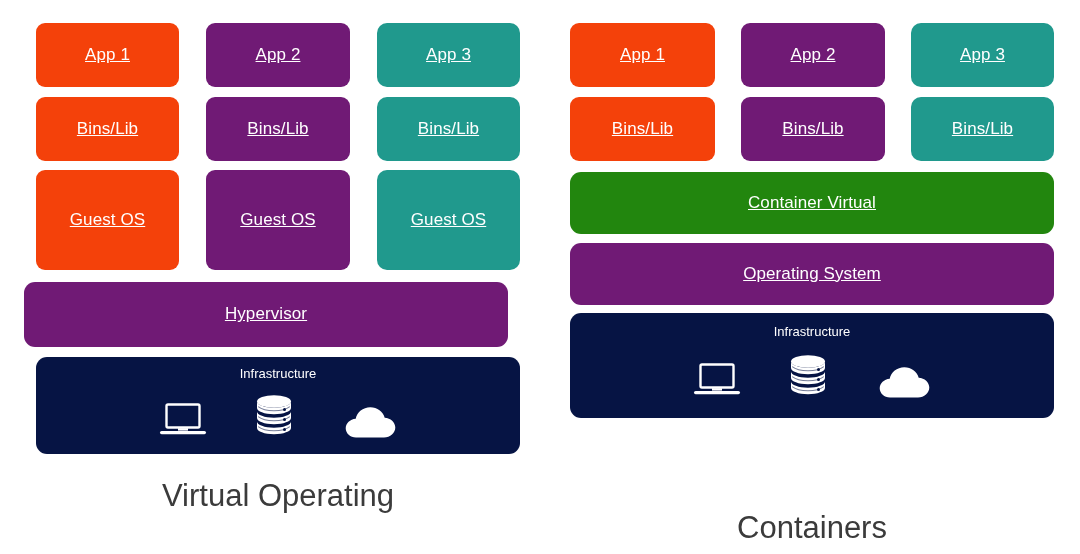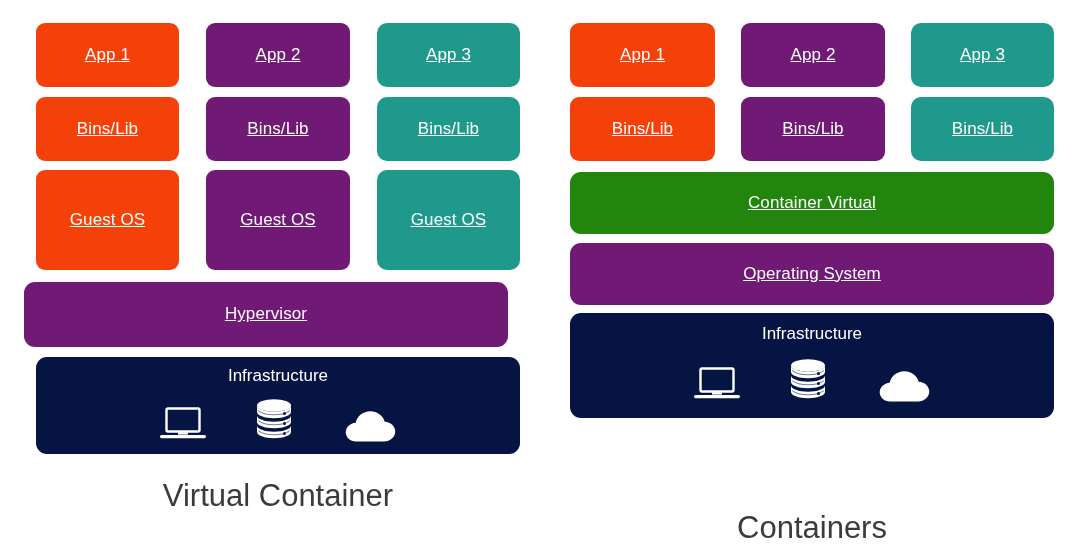--- a/index.html
+++ b/index.html
@@ -45,21 +45,21 @@
     box-sizing: border-box;
     background: #061444;
     border-radius: 11px;
     display: flex;
     flex-direction: column;
     align-items: center;
     color: #ffffff;
     user-select: none;
   }
   .infra-label {
-    font-size: 17px;
+    font-size: 13px;
     line-height: 1.2;
     text-align: right;
   }
   .icon-row {
     display: flex;
     align-items: flex-end;
     justify-content: center;
     gap: 46px;
   }
   .icon-row svg { display: block; }
@@ -148,21 +148,21 @@
 
       <span>
         <svg width="56" height="36" viewBox="0 0 56 36" aria-hidden="true">
           <path fill="#ffffff" d="M14.5 33.5 h28.5 c6.2 0 11.3 -4.4 11.3 -9.9 c0 -5.3 -4.7 -9.6 -10.6 -9.9 c-1.6 -6 -7.5 -10.4 -14.4 -10.4 c-7.3 0 -13.4 5 -14.6 11.5 c-5.6 0.5 -10 4.6 -10 9.5 c0 5.1 4.6 9.2 10.3 9.2 z"></path>
         </svg>
       </span>
 
     </div>
   </div>
 
-  <div class="caption" style="left:36px; top:478px; width:484px;">Virtual Container</div>
+  <div class="caption" style="left:36px; top:478px; width:484px;">Virtual Operating</div>
 
   <div class="box c-red" style="left:570px; top:23px; width:145px; height:64px;">
     <span>App 1</span>
   </div>
   <div class="box c-orange" style="left:741px; top:23px; width:144px; height:64px;">
     <span>App 2</span>
   </div>
   <div class="box c-teal" style="left:911px; top:23px; width:143px; height:64px;">
     <span>App 3</span>
   </div>

